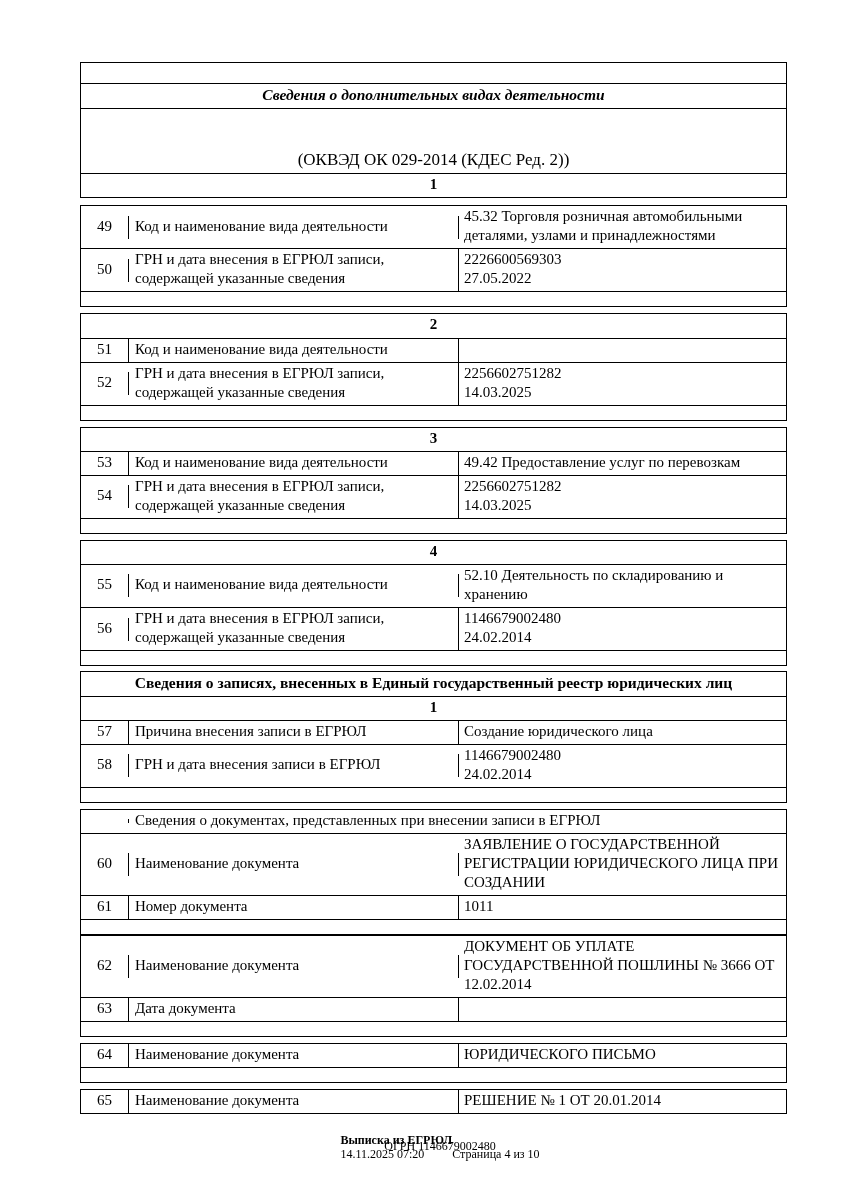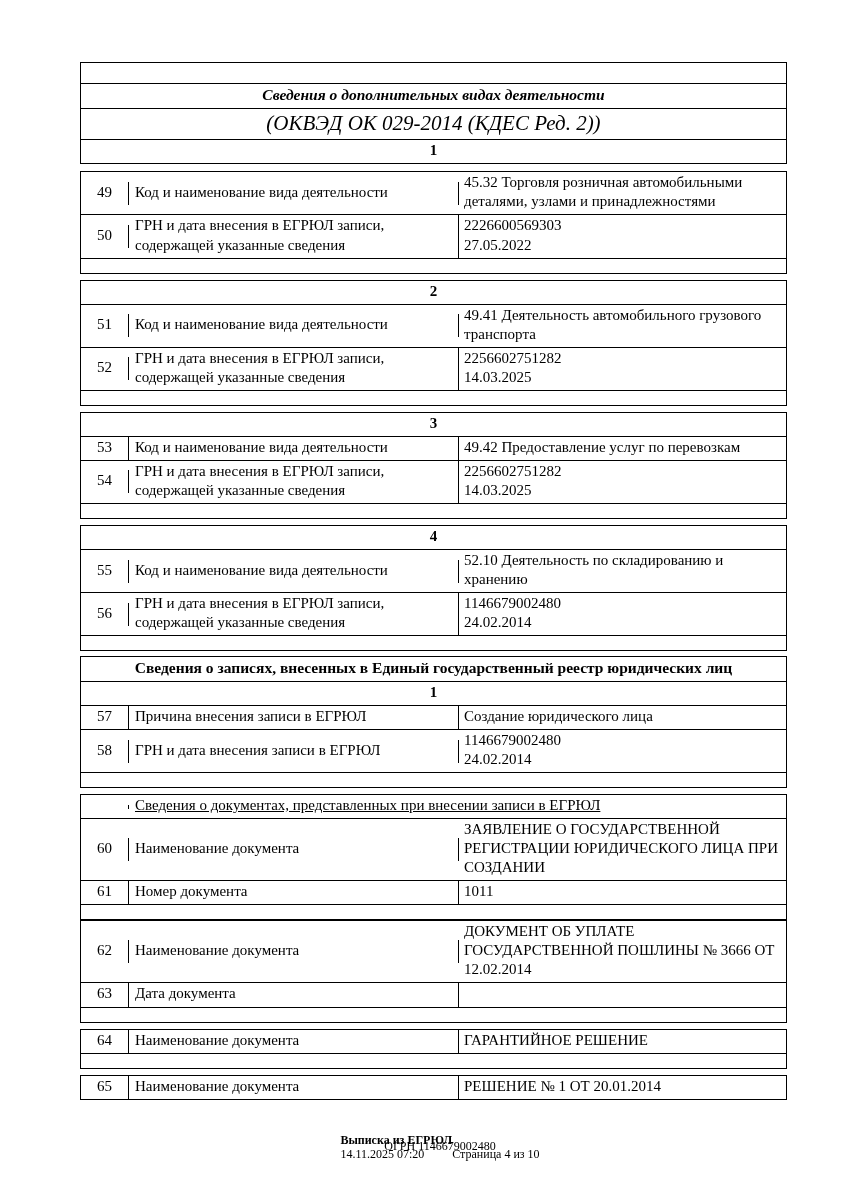--- a/index.html
+++ b/index.html
@@ -48,30 +48,29 @@
   .c-value {
     flex: 1 1 auto;
     box-sizing: border-box;
     padding: 1px 5px 3px 5px;
     white-space: pre-line;
   }
   .c-span {
     flex: 1 1 auto;
     box-sizing: border-box;
     padding: 1px 6px 3px 6px;
-    text-decoration: underline;
   }
   .full {
     flex: 1 1 auto;
     text-align: center;
     padding: 1px 6px 3px;
   }
   .row.spacer { height: 14px; }
   .row.title-bold-italic .full { font-weight: bold; font-style: italic; font-size: 15.5px; }
-  .row.title-italic .full { font-style: italic; font-size: 21px; }
+  .row.title-italic .full { font-size: 17px; margin-top: 39px; }
   .row.group-number .full { font-weight: bold; }
   .row.section-title .full { font-weight: bold; font-size: 15.5px; }
   .footer {
     position: absolute;
     left: 78px;
     right: 46px;
     top: 1134px;
     display: flex;
     justify-content: center;
     align-items: flex-end;
@@ -119,21 +118,20 @@
         </div>
         <div class="row spacer" style="height: 14px;"></div>
       </div>
       <div class="tbl" style="margin-top: 6px;">
         <div class="row group-number">
           <div class="full">2</div>
         </div>
         <div class="row data">
           <div class="c-no">51</div>
           <div class="c-label">Код и наименование вида деятельности</div>
-          <div class="c-value">49.41 Деятельность автомобильного грузового транспорта</div>
         </div>
         <div class="row data">
           <div class="c-no">52</div>
           <div class="c-label">ГРН и дата внесения в ЕГРЮЛ записи, содержащей указанные сведения</div>
           <div class="c-value">2256602751282
 14.03.2025</div>
         </div>
         <div class="row spacer" style="height: 14px;"></div>
       </div>
       <div class="tbl" style="margin-top: 6px;">
@@ -216,21 +214,21 @@
         <div class="row data">
           <div class="c-no">63</div>
           <div class="c-label">Дата документа</div>
         </div>
         <div class="row spacer" style="height: 14px;"></div>
       </div>
       <div class="tbl" style="margin-top: 6px;">
         <div class="row data">
           <div class="c-no">64</div>
           <div class="c-label">Наименование документа</div>
-          <div class="c-value">ГАРАНТИЙНОЕ РЕШЕНИЕ</div>
+          <div class="c-value">ЮРИДИЧЕСКОГО ПИСЬМО</div>
         </div>
         <div class="row spacer" style="height: 14px;"></div>
       </div>
       <div class="tbl" style="margin-top: 6px;">
         <div class="row data">
           <div class="c-no">65</div>
           <div class="c-label">Наименование документа</div>
           <div class="c-value">РЕШЕНИЕ № 1 ОТ 20.01.2014</div>
         </div>
       </div>

